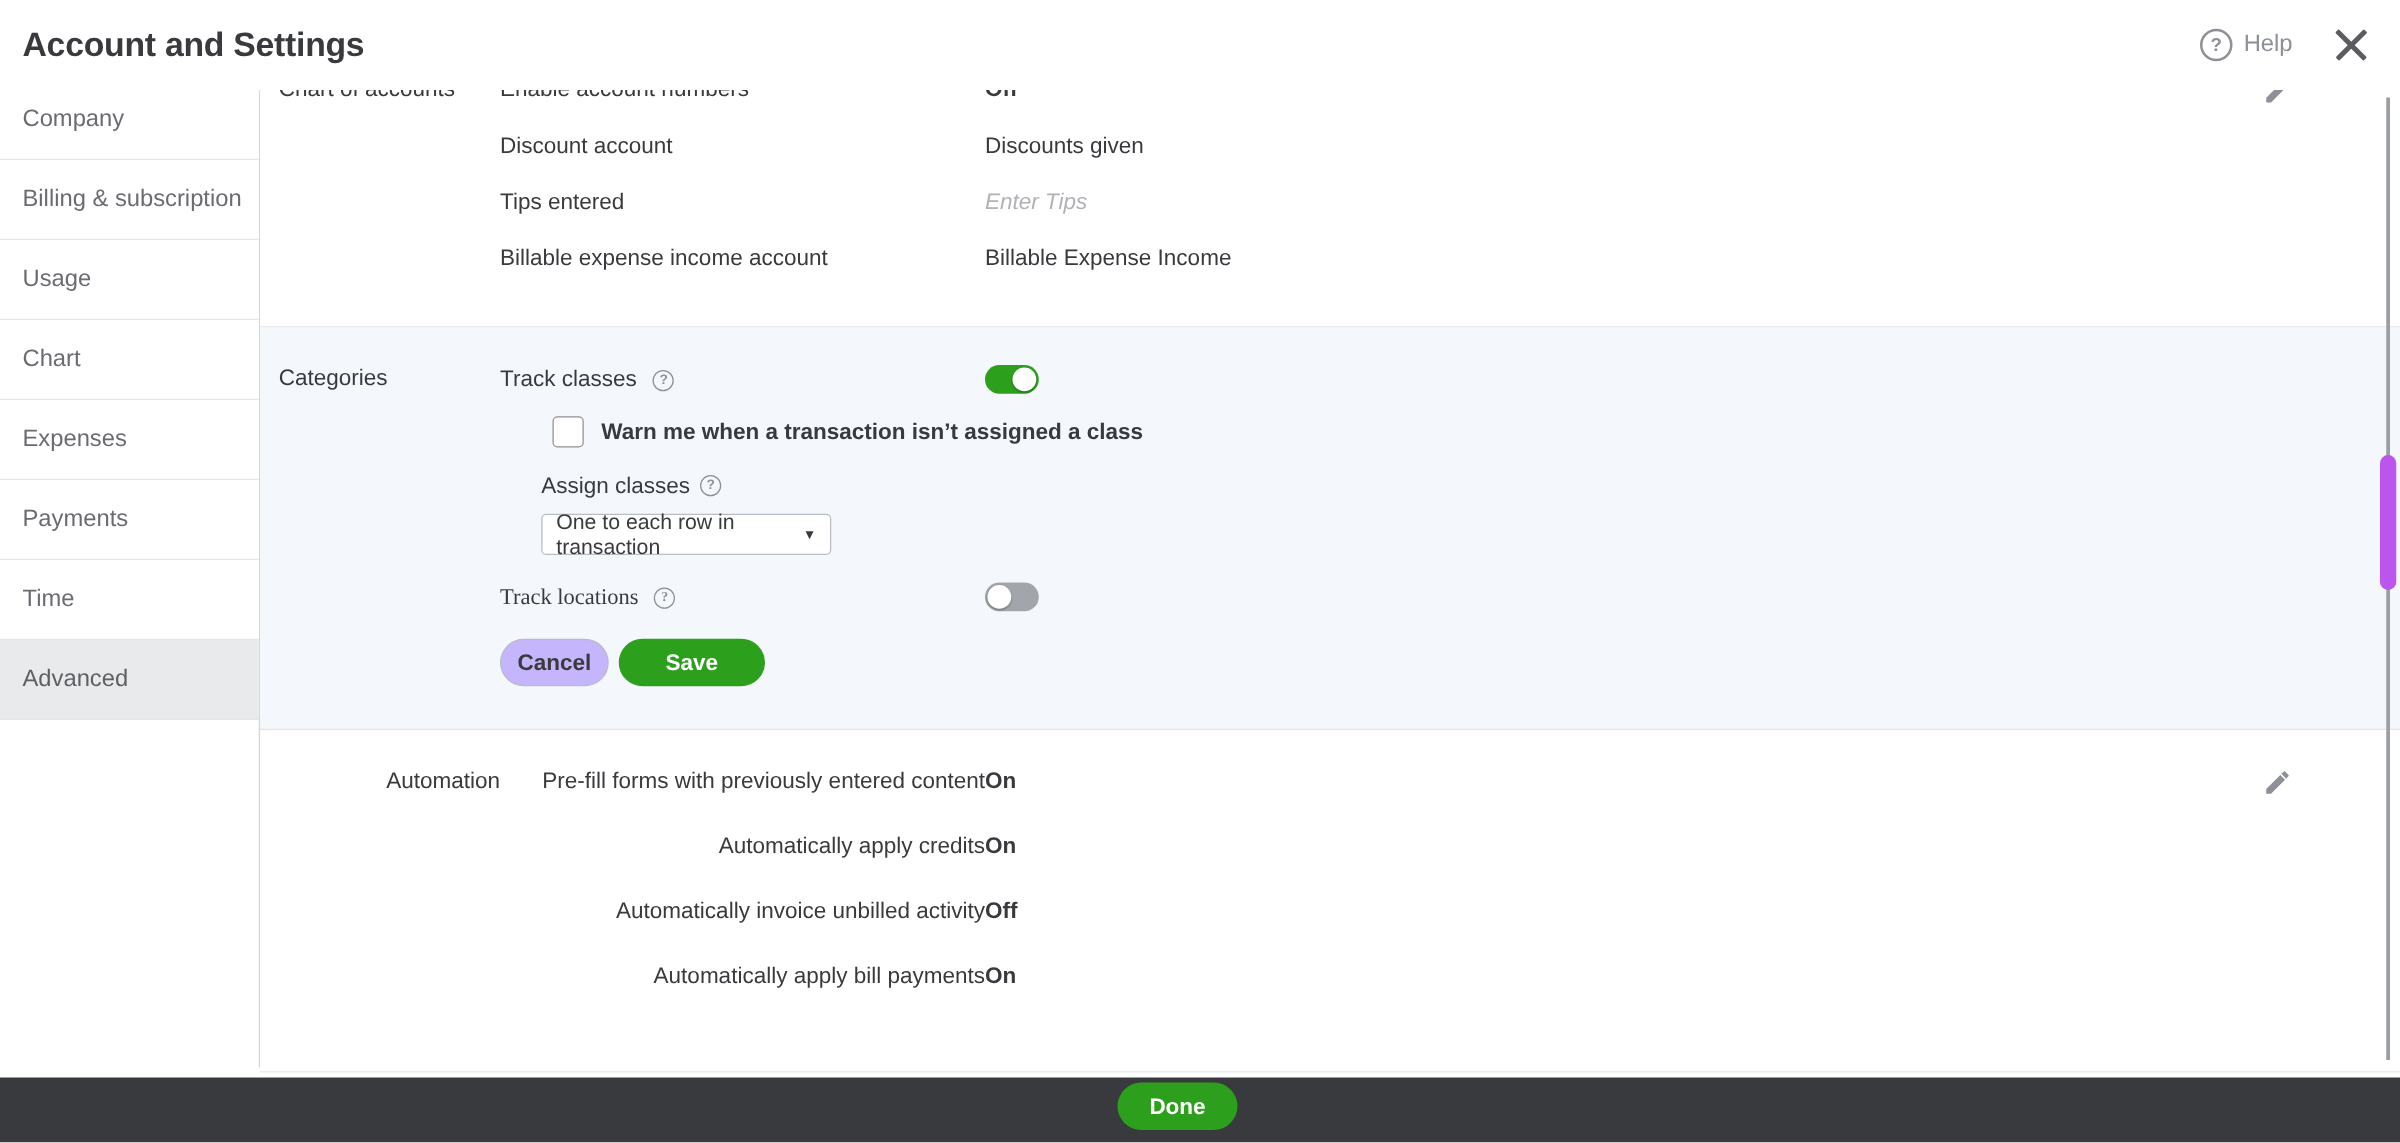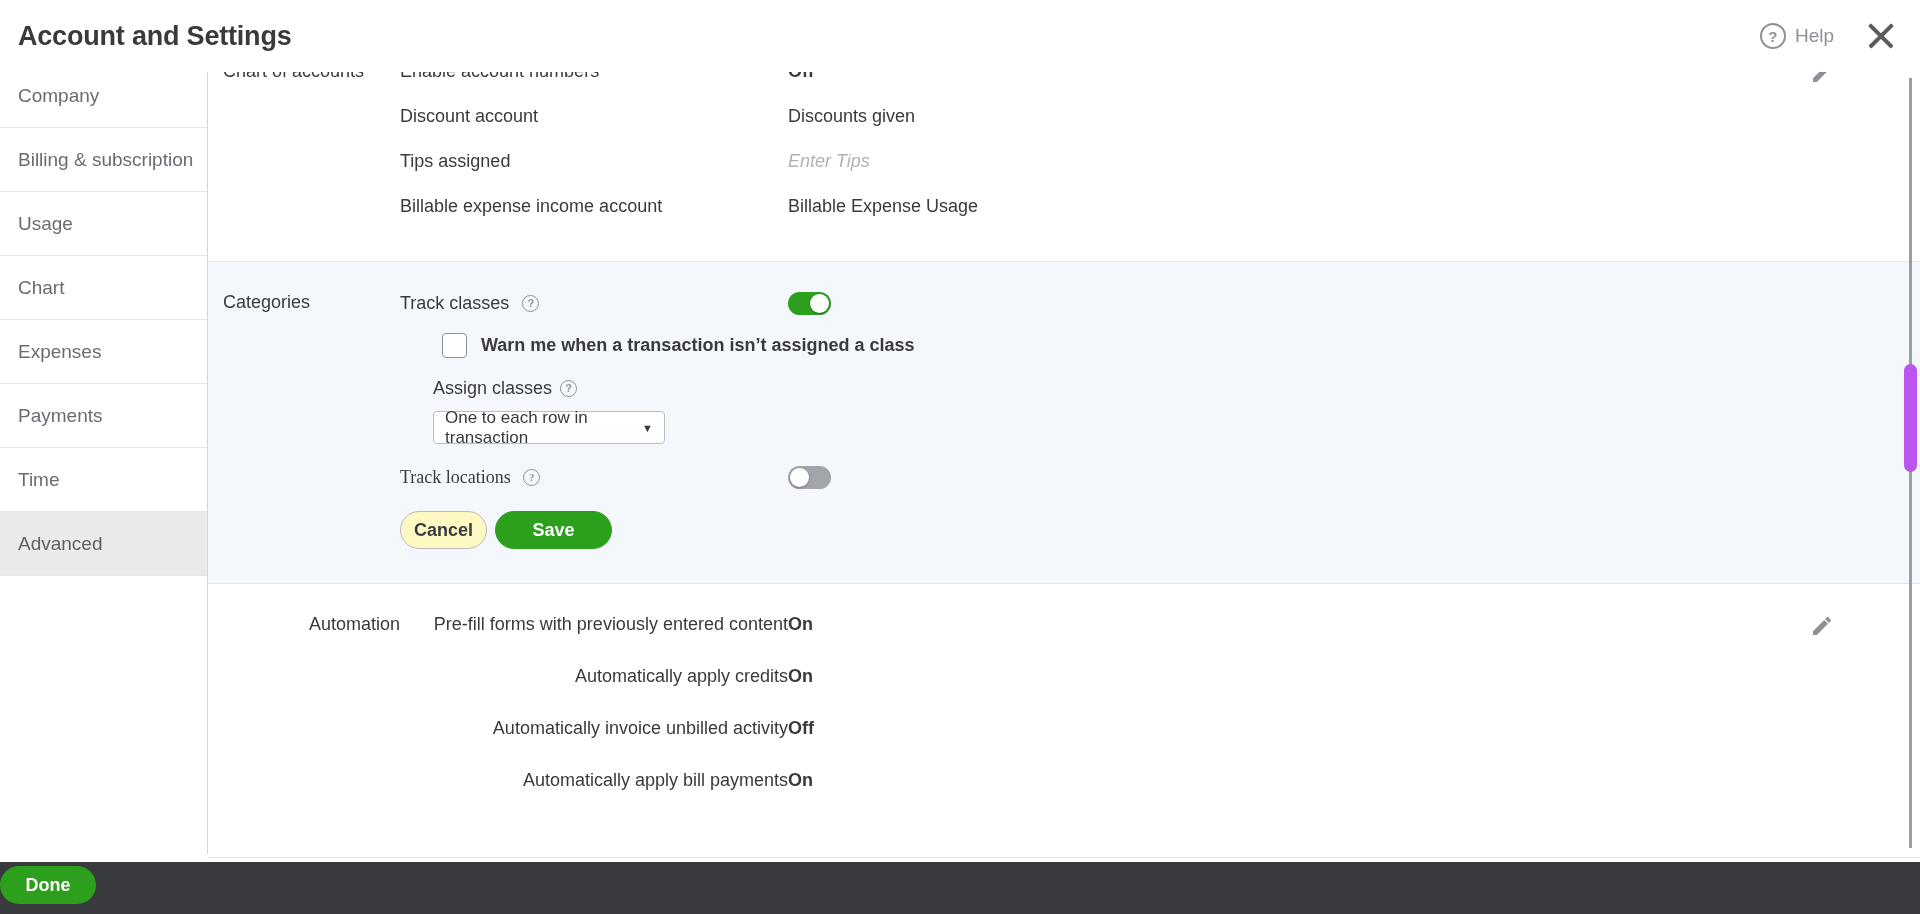--- a/index.html
+++ b/index.html
@@ -122,28 +122,28 @@
     display: flex; align-items: center; justify-content: space-between;
     padding: 0 11px 0 11px; font-size: 17px; color: #393a3d; cursor: pointer;
   }
   .caret { font-size: 11px; color: #393a3d; }
 
   .btn-row { display: flex; gap: 8px; margin-top: 22px; }
   .btn {
     height: 38px; border-radius: 20px; display: flex; align-items: center;
     justify-content: center; font-size: 18px; font-weight: 700; cursor: pointer;
   }
-  .btn-cancel { width: 87px; background:#fef9c3; color:#393a3d; border:1px solid #b9bcc2; }
+  .btn-cancel { width: 87px; background:#c4b5fd; color:#393a3d; border:1px solid #b9bcc2; }
   .btn-save   { width: 117px; background:#2ca01c; color:#fff; border:1px solid #2ca01c; }
 
   
   .footer {
     position: absolute; left: 0; bottom: 0; width: 1920px; height: 52px;
     background: #393a3d; z-index: 50;
-    display: flex; align-items: center; justify-content: flex-start; padding-right: 36px;
+    display: flex; align-items: center; justify-content: center; padding-right: 36px;
   }
   .btn-done {
     width: 96px; height: 38px; border-radius: 20px; background:#2ca01c; color:#fff;
     font-size: 18px; font-weight: 700; display:flex; align-items:center;
     justify-content:center; cursor:pointer; margin-top:-6px;
   }
 
   
   .scroll-track {
     position: absolute; right: 8px; top: 78px; width: 3px; height: 770px;
@@ -218,26 +218,26 @@
         <div class="sec-body">
           <div class="row">
             <div class="row-label">Enable account numbers</div>
             <div class="row-value">Off</div>
           </div>
           <div class="row">
             <div class="row-label">Discount account</div>
             <div class="row-value normal">Discounts given</div>
           </div>
           <div class="row">
-            <div class="row-label">Tips assigned</div>
+            <div class="row-label">Tips entered</div>
             <div class="row-value placeholder">Enter Tips</div>
           </div>
           <div class="row">
             <div class="row-label">Billable expense income account</div>
-            <div class="row-value normal">Billable Expense Usage</div>
+            <div class="row-value normal">Billable Expense Income</div>
           </div>
         </div>
       </div>
       <svg class="edit-pencil" style="top:28px;" viewBox="0 0 24 24">
         <path d="M3 17.2V21h3.8L18 9.8l-3.8-3.8L3 17.2zM20.7 7.1c.4-.4.4-1 0-1.4l-2.4-2.4c-.4-.4-1-.4-1.4 0l-1.8 1.8 3.8 3.8 1.8-1.8z" fill="#8d9096"></path>
       </svg>
     </div>
 
     <div class="section highlight" style="padding-top:30px;padding-bottom:34px;">
       <div class="sec-inner">

